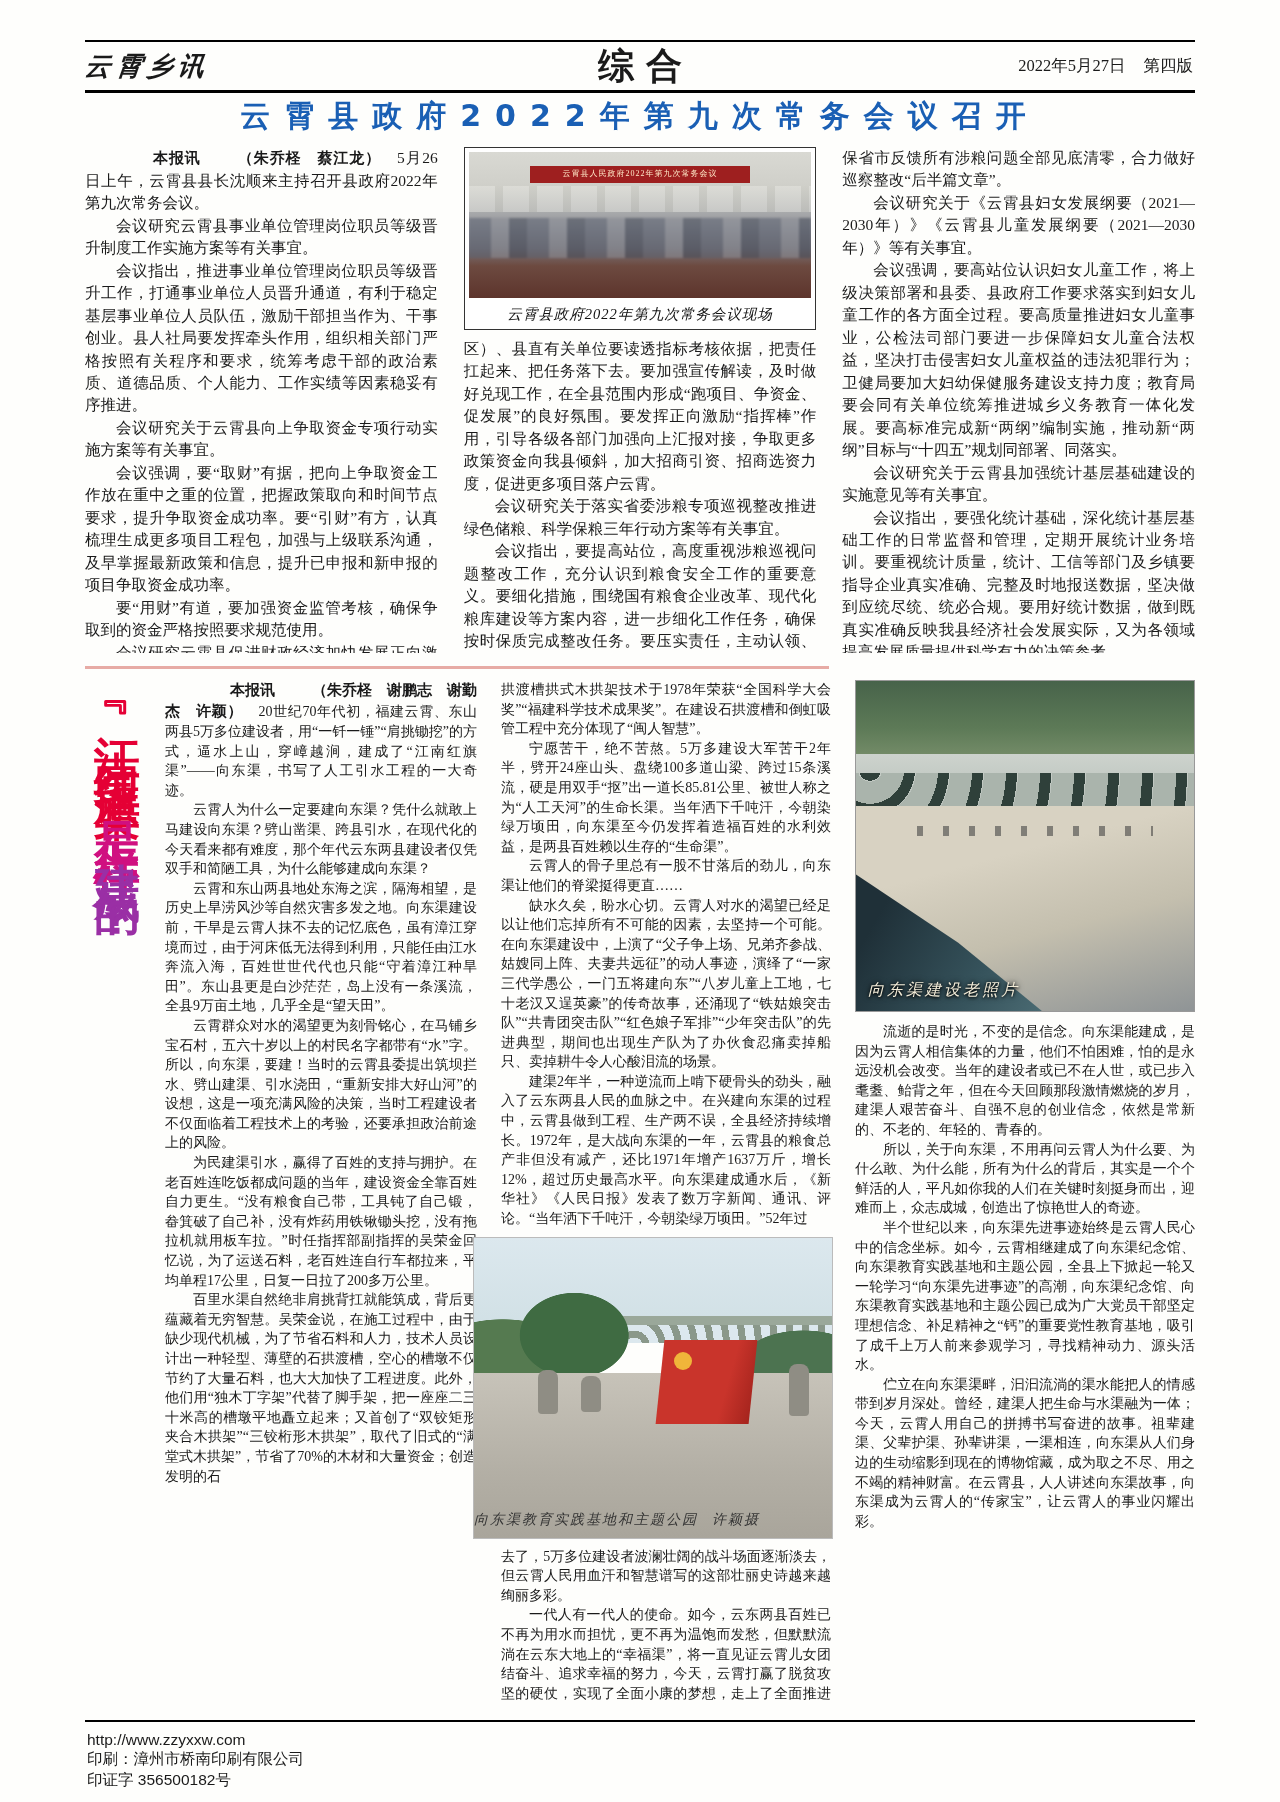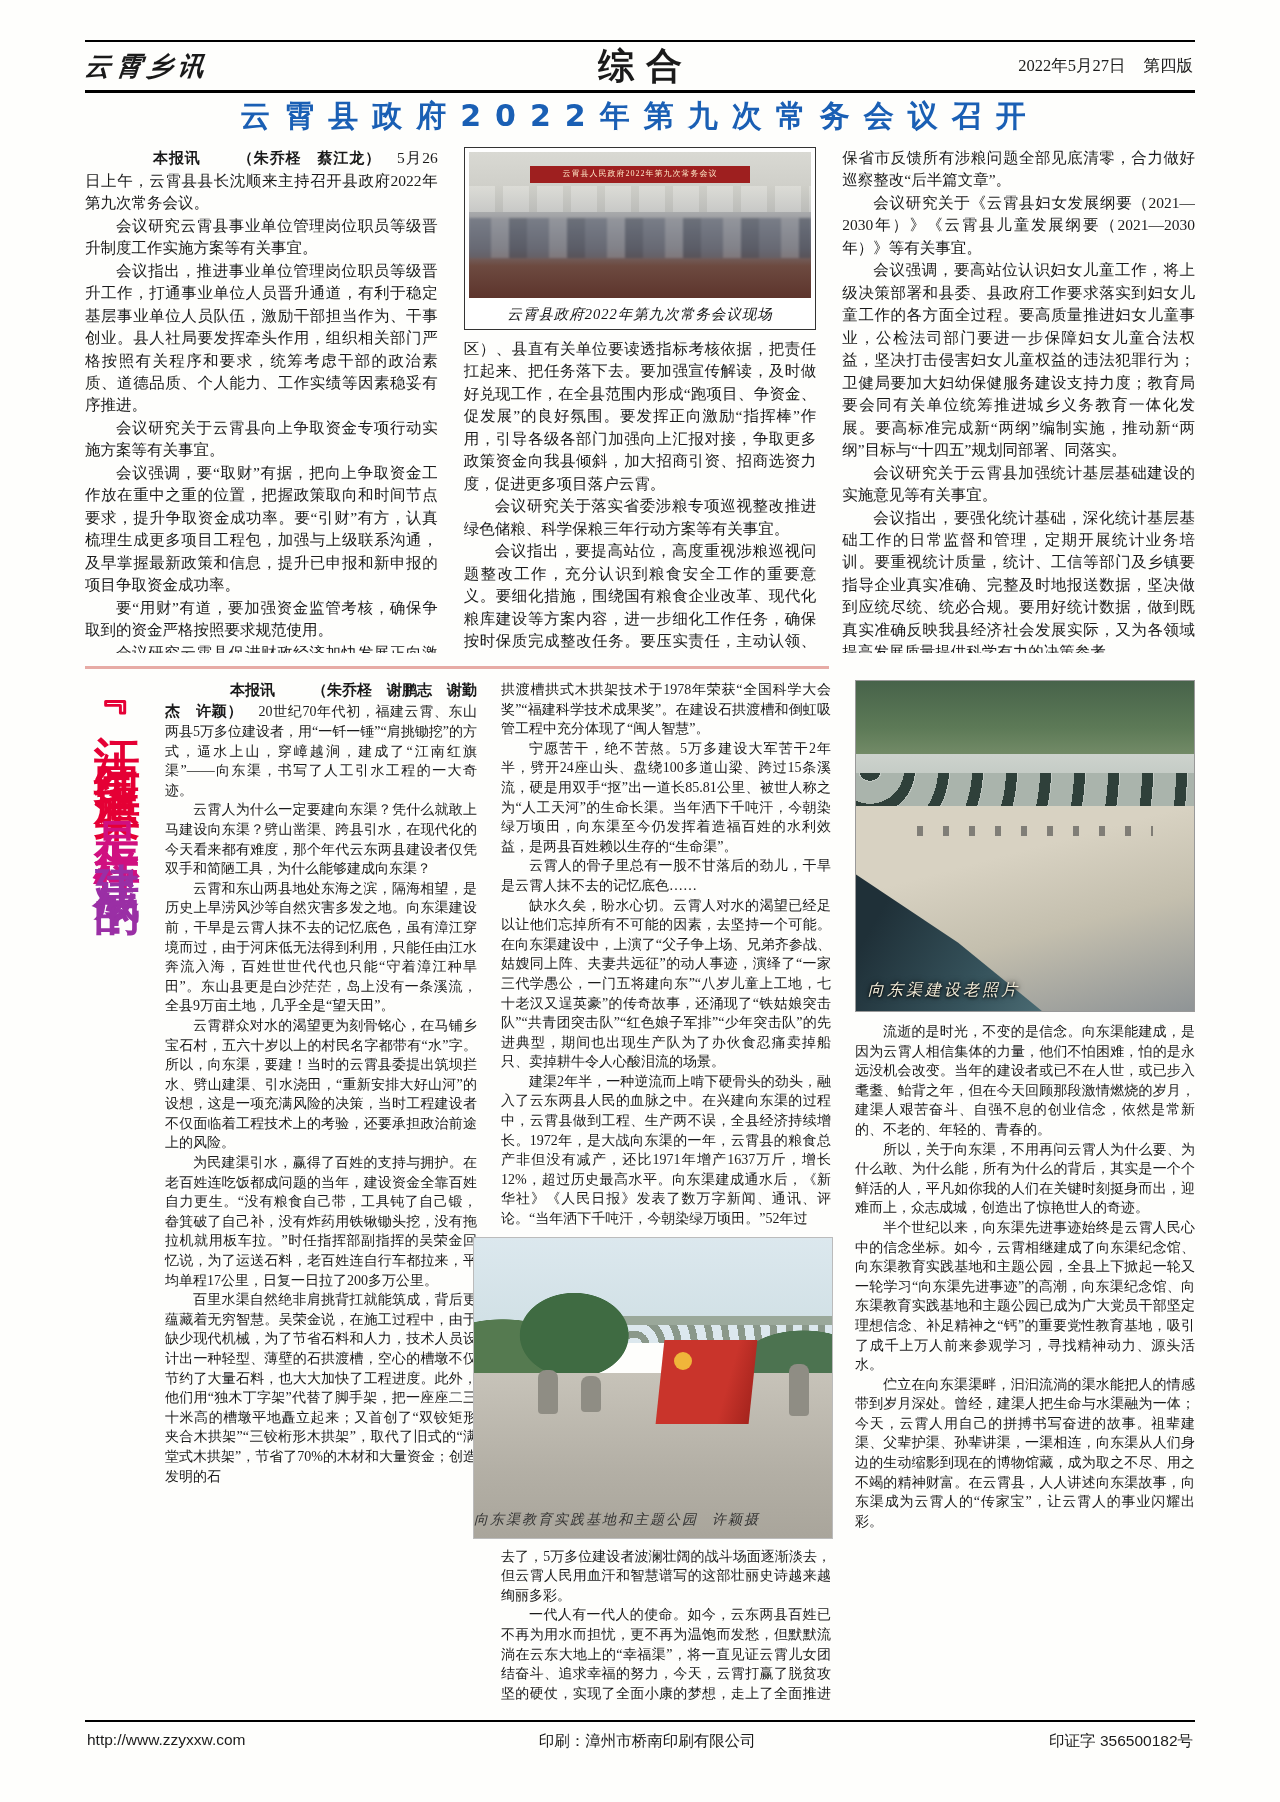--- a/index.html
+++ b/index.html
@@ -108,21 +108,21 @@
   .cv-people{position:absolute;top:44%;left:18%;width:70%;height:10px;
       background:repeating-linear-gradient(90deg,#3a3a3a 0 6px,transparent 6px 26px);
       opacity:.55;filter:blur(.6px);}
   .cv-caption{position:absolute;left:12px;bottom:10px;color:#f3ecd8;
       font-style:italic;font-size:16px;letter-spacing:3px;
       text-shadow:0 1px 3px #000,0 0 6px #000;}
 
   
   .ftr{margin-top:18px;border-top:2px solid #000;padding:9px 2px 0;
        display:flex;justify-content:space-between;font-size:15.5px;
-       font-family:"Liberation Sans","DejaVu Sans",sans-serif;}
+       font-family:"Liberation Sans","DejaVu Sans",sans-serif;flex-direction:column;}
 </style>
 </head>
 <body>
 
 <div class="page">
 
   <div class="hdr">
     <div class="masthead">云霄乡讯</div>
     <div class="section-title">综合</div>
     <div class="hdr-date">
@@ -187,21 +187,21 @@
           <p class="para">云霄群众对水的渴望更为刻骨铭心，在马铺乡宝石村，五六十岁以上的村民名字都带有“水”字。所以，向东渠，要建！当时的云霄县委提出筑坝拦水、劈山建渠、引水浇田，“重新安排大好山河”的设想，这是一项充满风险的决策，当时工程建设者不仅面临着工程技术上的考验，还要承担政治前途上的风险。</p>
           <p class="para">为民建渠引水，赢得了百姓的支持与拥护。在老百姓连吃饭都成问题的当年，建设资金全靠百姓自力更生。“没有粮食自己带，工具钝了自己锻，畚箕破了自己补，没有炸药用铁锹锄头挖，没有拖拉机就用板车拉。”时任指挥部副指挥的吴荣金回忆说，为了运送石料，老百姓连自行车都拉来，平均单程17公里，日复一日拉了200多万公里。</p>
           <p class="para">百里水渠自然绝非肩挑背扛就能筑成，背后更蕴藏着无穷智慧。吴荣金说，在施工过程中，由于缺少现代机械，为了节省石料和人力，技术人员设计出一种轻型、薄壁的石拱渡槽，空心的槽墩不仅节约了大量石料，也大大加快了工程进度。此外，他们用“独木丁字架”代替了脚手架，把一座座二三十米高的槽墩平地矗立起来；又首创了“双铰矩形夹合木拱架”“三铰桁形木拱架”，取代了旧式的“满堂式木拱架”，节省了70%的木材和大量资金；创造发明的石</p>
         </div>
     </div>
 
     <div class="a2-colB continue">
       <div class="continue">
           <p class="para">拱渡槽拱式木拱架技术于1978年荣获“全国科学大会奖”“福建科学技术成果奖”。在建设石拱渡槽和倒虹吸管工程中充分体现了“闽人智慧”。</p>
           <p class="para">宁愿苦干，绝不苦熬。5万多建设大军苦干2年半，劈开24座山头、盘绕100多道山梁、跨过15条溪流，硬是用双手“抠”出一道长85.81公里、被世人称之为“人工天河”的生命长渠。当年洒下千吨汗，今朝染绿万顷田，向东渠至今仍发挥着造福百姓的水利效益，是两县百姓赖以生存的“生命渠”。</p>
-          <p class="para">云霄人的骨子里总有一股不甘落后的劲儿，干旱是云霄人抹不去的记忆底色……</p>
+          <p class="para">云霄人的骨子里总有一股不甘落后的劲儿，向东渠让他们的脊梁挺得更直……</p>
           <p class="para">缺水久矣，盼水心切。云霄人对水的渴望已经足以让他们忘掉所有不可能的因素，去坚持一个可能。在向东渠建设中，上演了“父子争上场、兄弟齐参战、姑嫂同上阵、夫妻共远征”的动人事迹，演绎了“一家三代学愚公，一门五将建向东”“八岁儿童上工地，七十老汉又逞英豪”的传奇故事，还涌现了“铁姑娘突击队”“共青团突击队”“红色娘子军排”“少年突击队”的先进典型，期间也出现生产队为了办伙食忍痛卖掉船只、卖掉耕牛令人心酸泪流的场景。</p>
           <p class="para">建渠2年半，一种逆流而上啃下硬骨头的劲头，融入了云东两县人民的血脉之中。在兴建向东渠的过程中，云霄县做到工程、生产两不误，全县经济持续增长。1972年，是大战向东渠的一年，云霄县的粮食总产非但没有减产，还比1971年增产1637万斤，增长12%，超过历史最高水平。向东渠建成通水后，《新华社》《人民日报》发表了数万字新闻、通讯、评论。“当年洒下千吨汗，今朝染绿万顷田。”52年过</p>
         </div>
       <figure class="fig-park" style="margin-bottom:8px">
         <div class="pp-sky"></div>
         <div class="pp-bridge"></div>
         <div class="pp-arches"></div>
         <div class="pp-trees"></div>
         <div class="pp-ground"></div>
         <div class="pp-stone" style="left:18%;top:44%"></div>

